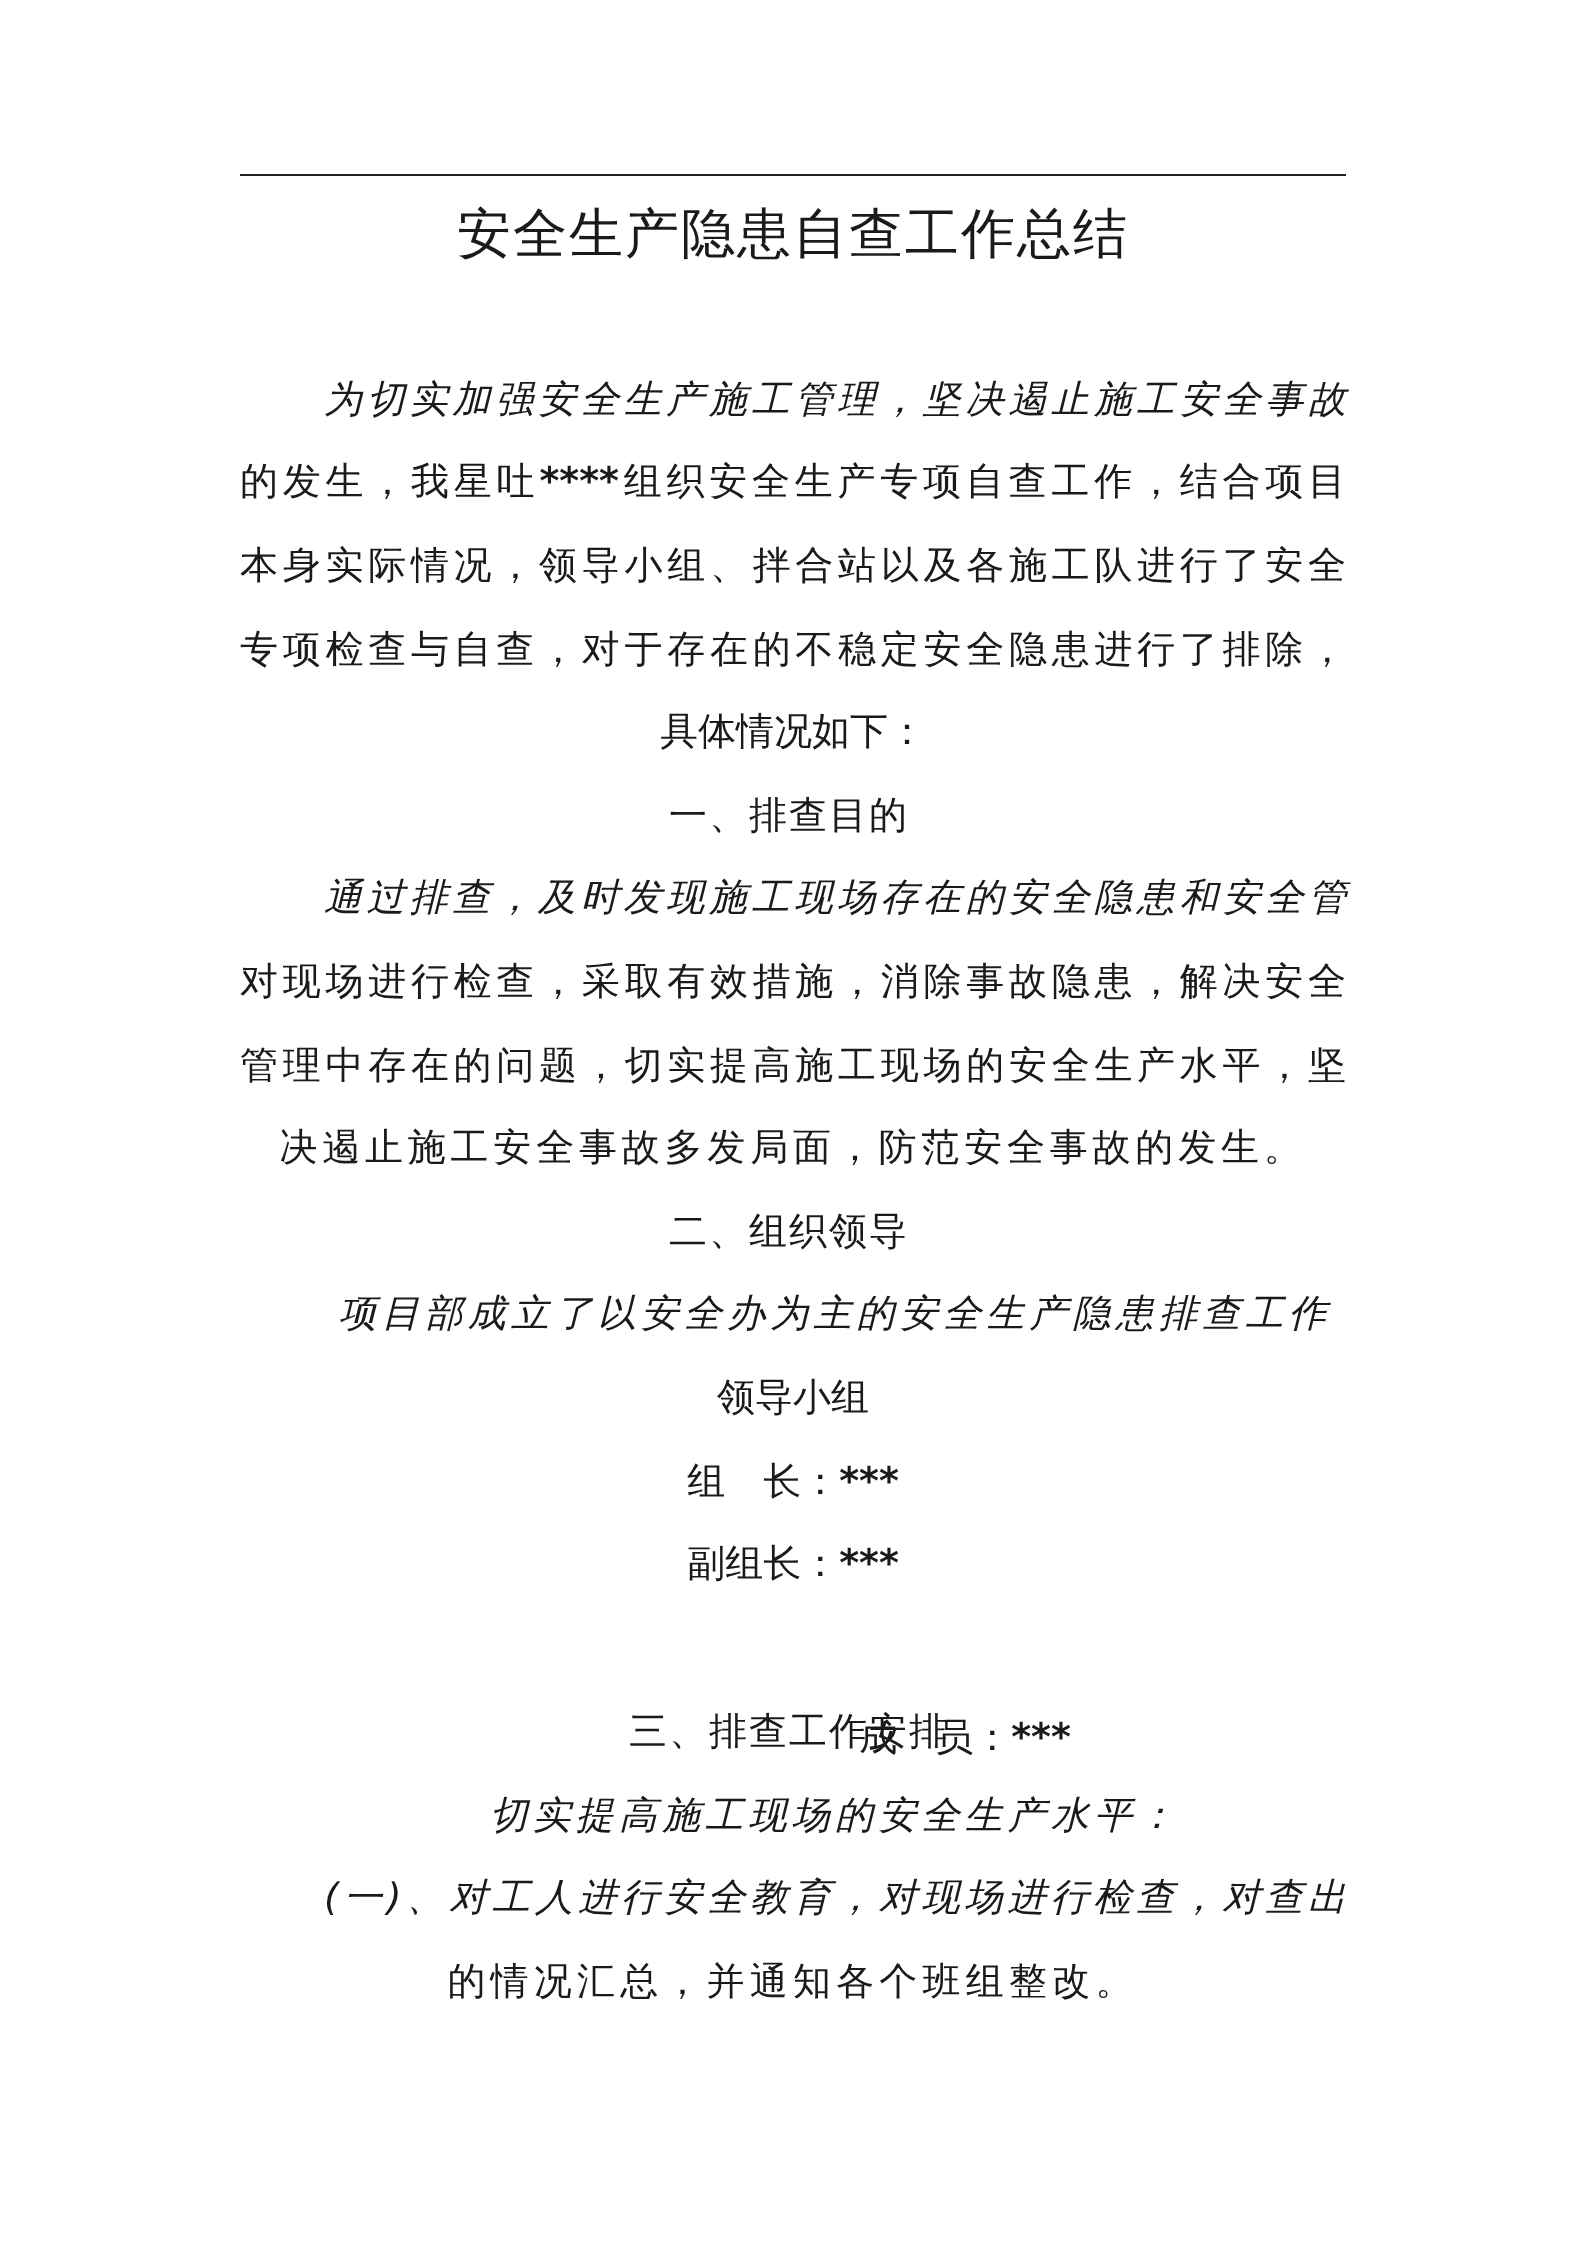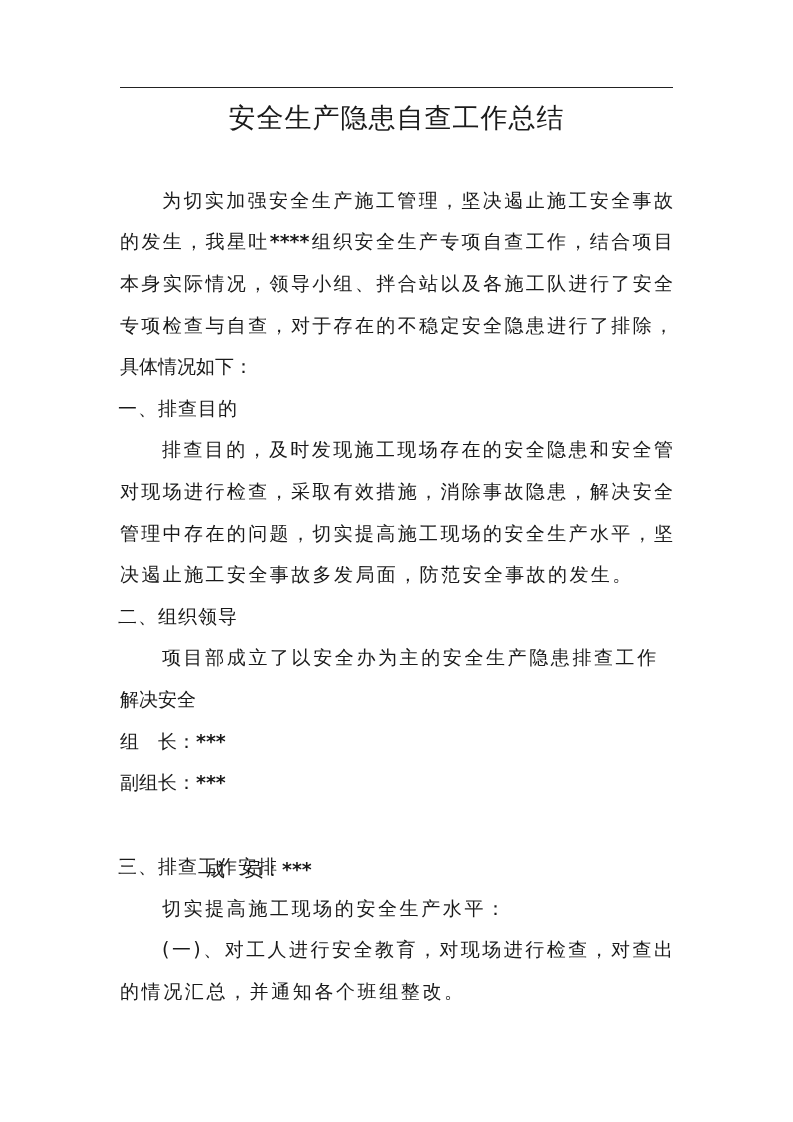--- a/index.html
+++ b/index.html
@@ -3,48 +3,48 @@
 <meta charset="utf-8">
 <style>
   html, body { margin: 0; padding: 0; background: #ffffff; }
   body { width: 793px; height: 1122px; position: relative; overflow: hidden;
          font-family: "DejaVu Sans", "Liberation Sans", sans-serif; color: #111; }
   .rule { position: absolute; left: 120px; top: 87px; width: 553px; height: 0;
           border-top: 1.3px solid #222; }
   .title { position: absolute; left: 0; top: 100px; width: 793px; text-align: center;
            font-size: 27px; letter-spacing: 1px; color: #1a1a1a; line-height: 36px; }
   .line { position: absolute; left: 120px; width: 553px; font-size: 19px; line-height: 26px;
-          white-space: nowrap; color: #1a1a1a; }
+          white-space: nowrap; color: #1a1a1a; text-align: center; }
   .justify { text-align: justify; text-align-last: justify; }
-  .indent { padding-left: 42px; box-sizing: border-box; }
+  .indent { padding-left: 42px; box-sizing: border-box; font-style: italic; }
   .heading { font-weight: normal; letter-spacing: 1px; }
   .stars { font-weight: bold; }
 </style>
 </head>
 <body>
 
 <div>
   <div class="rule"></div>
   <div class="title">安全生产隐患自查工作总结</div>
 
   <div class="line justify indent" style="top:187px">为切实加强安全生产施工管理，坚决遏止施工安全事故</div>
   <div class="line justify" style="top:228px"><span>的发生，我星吐<span class="stars">****</span>组织安全生产专项自查工作，结合项目</span></div>
   <div class="line justify" style="top:270px">本身实际情况，领导小组、拌合站以及各施工队进行了安全</div>
   <div class="line justify" style="top:312px">专项检查与自查，对于存在的不稳定安全隐患进行了排除，</div>
   <div class="line" style="top:353px">具体情况如下：</div>
 
   <div class="line heading" style="left:118px;top:395px">一、排查目的</div>
-  <div class="line justify indent" style="top:436px">排查目的，及时发现施工现场存在的安全隐患和安全管</div>
+  <div class="line justify indent" style="top:436px">通过排查，及时发现施工现场存在的安全隐患和安全管</div>
   <div class="line justify" style="top:478px">对现场进行检查，采取有效措施，消除事故隐患，解决安全</div>
   <div class="line justify" style="top:520px">管理中存在的问题，切实提高施工现场的安全生产水平，坚</div>
   <div class="line" style="top:561px;letter-spacing:2.4px">决遏止施工安全事故多发局面，防范安全事故的发生。</div>
 
   <div class="line heading" style="left:118px;top:603px">二、组织领导</div>
   <div class="line indent" style="top:644px;letter-spacing:2.6px">项目部成立了以安全办为主的安全生产隐患排查工作</div>
-  <div class="line" style="top:686px">解决安全</div>
+  <div class="line" style="top:686px">领导小组</div>
 
   <div class="line" style="top:728px">
     <span>组　长：</span><span class="stars">***</span>
   </div>
   <div class="line" style="top:769px">
     <span>副组长：</span><span class="stars">***</span>
   </div>
   <div class="line" style="top:856px;left:206px">
     <span>成　员：</span><span class="stars">***</span>
   </div>

